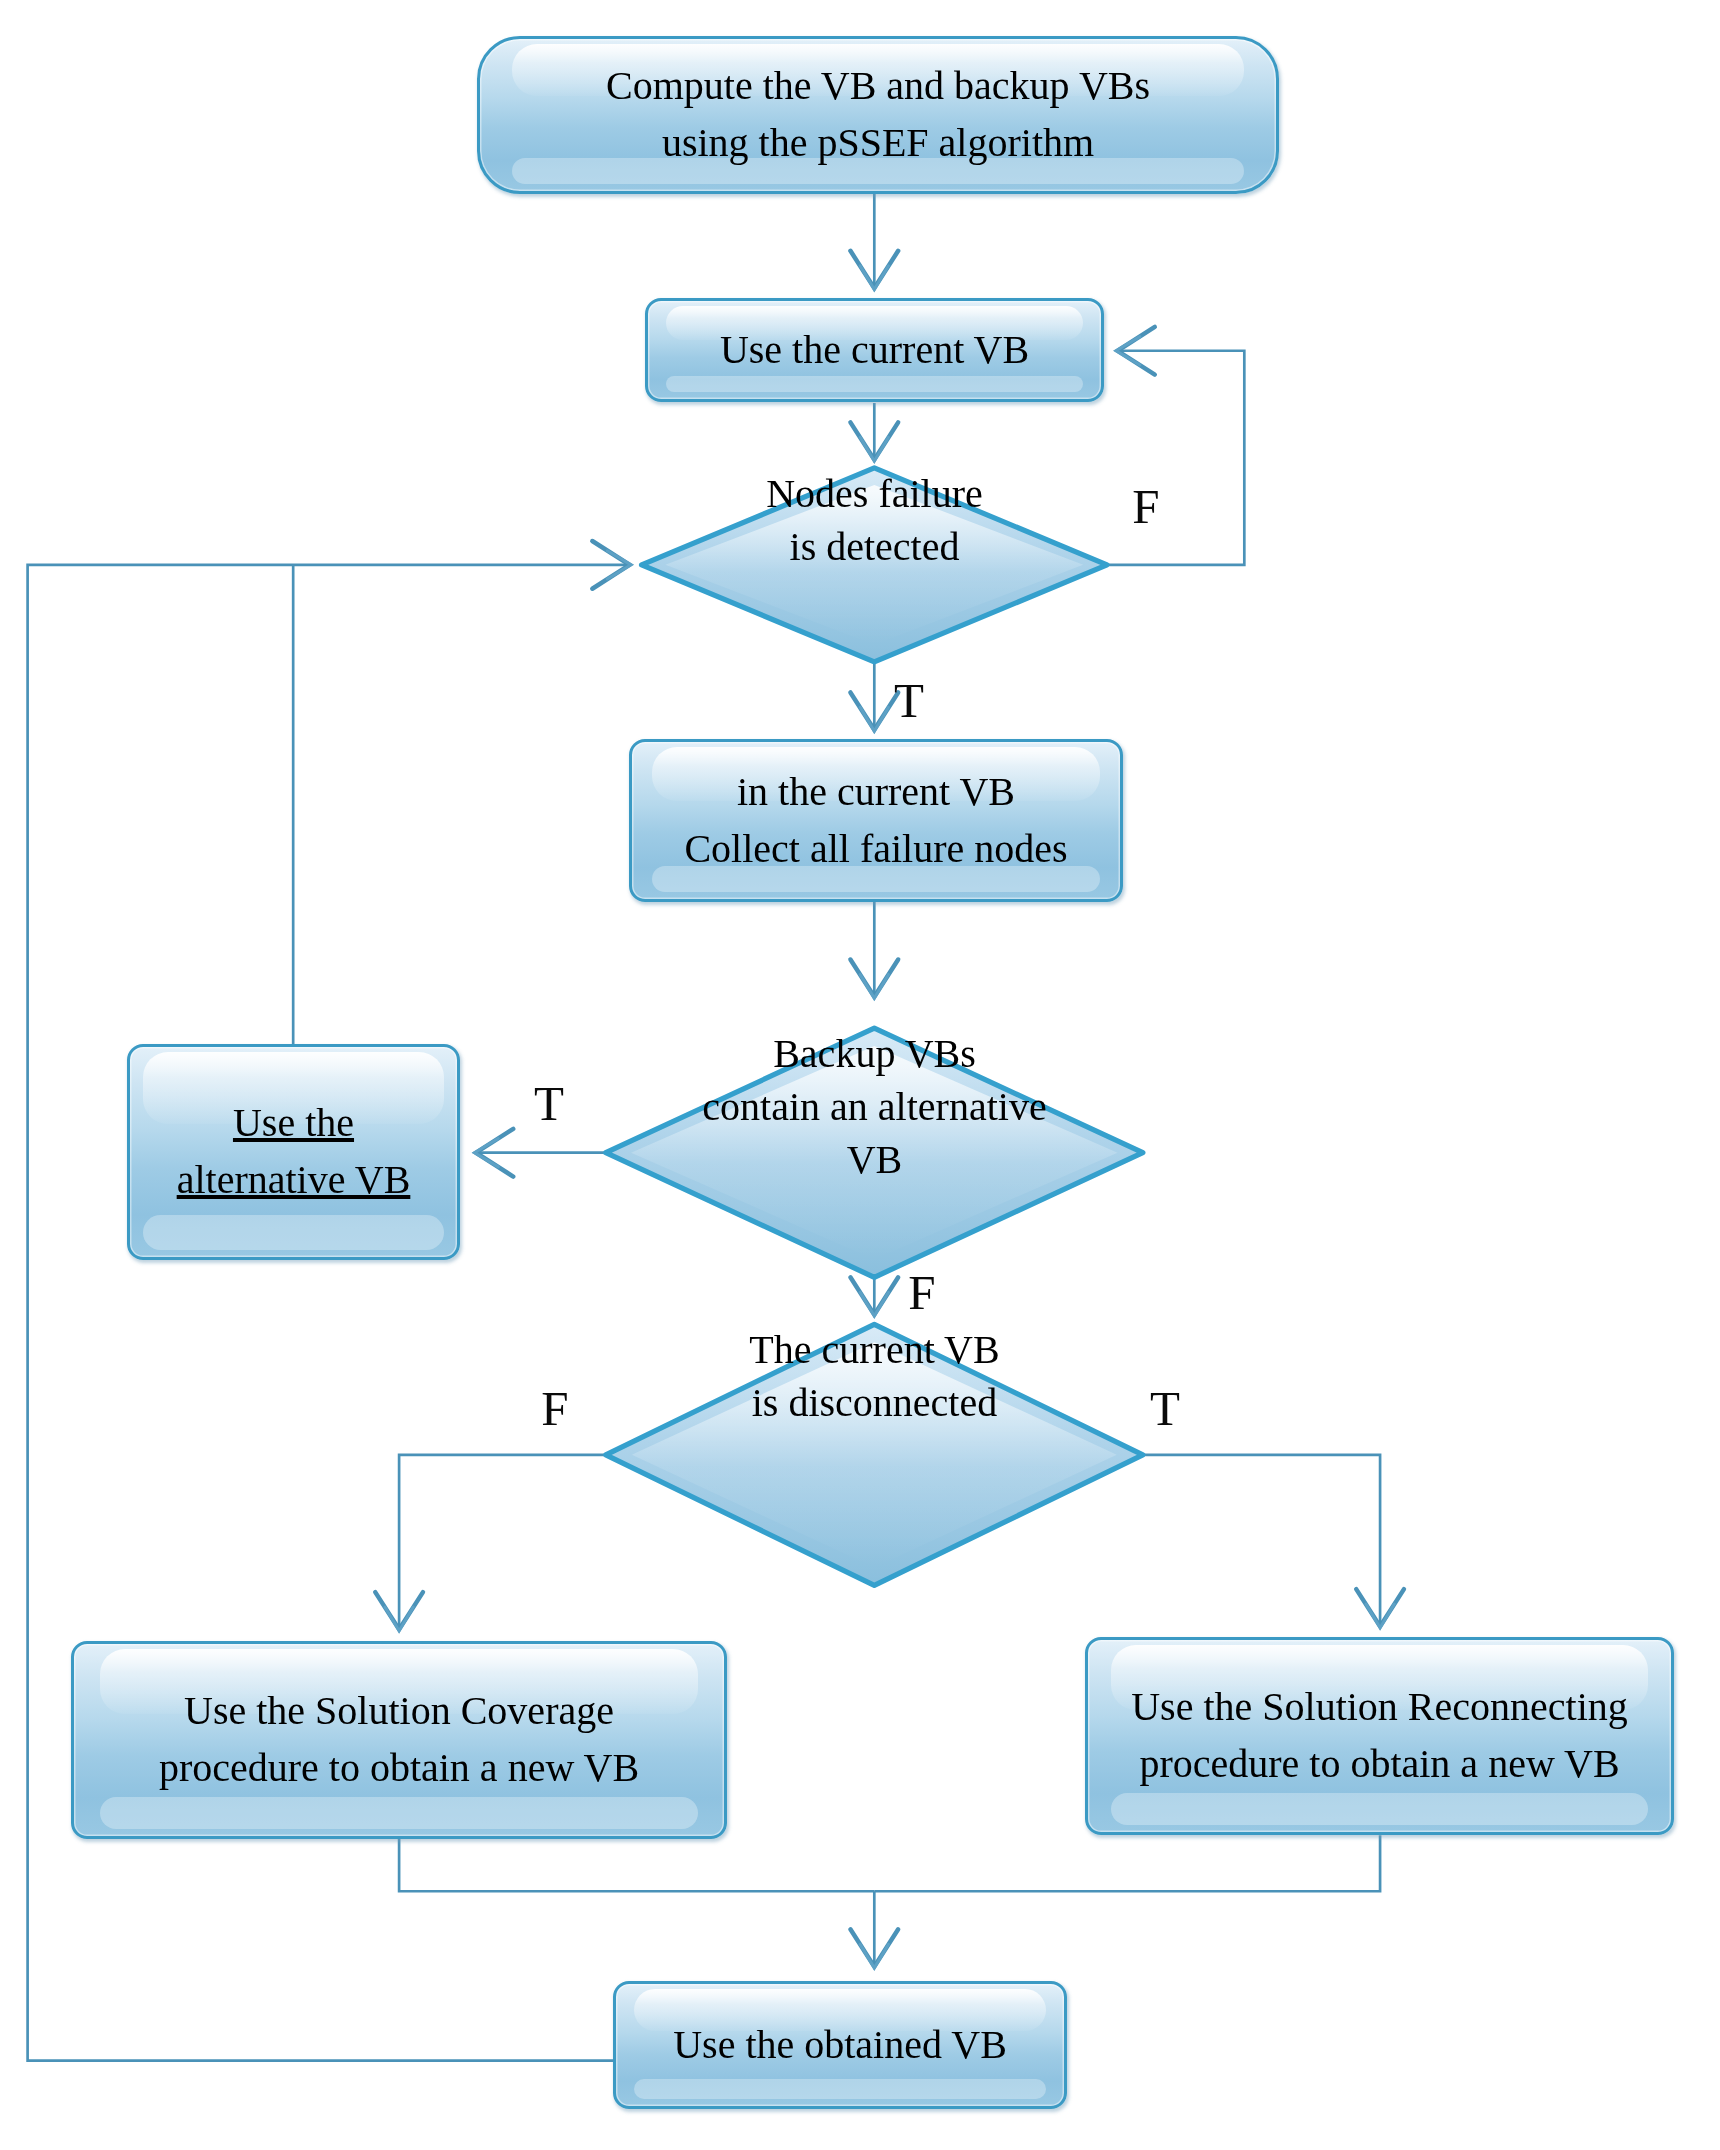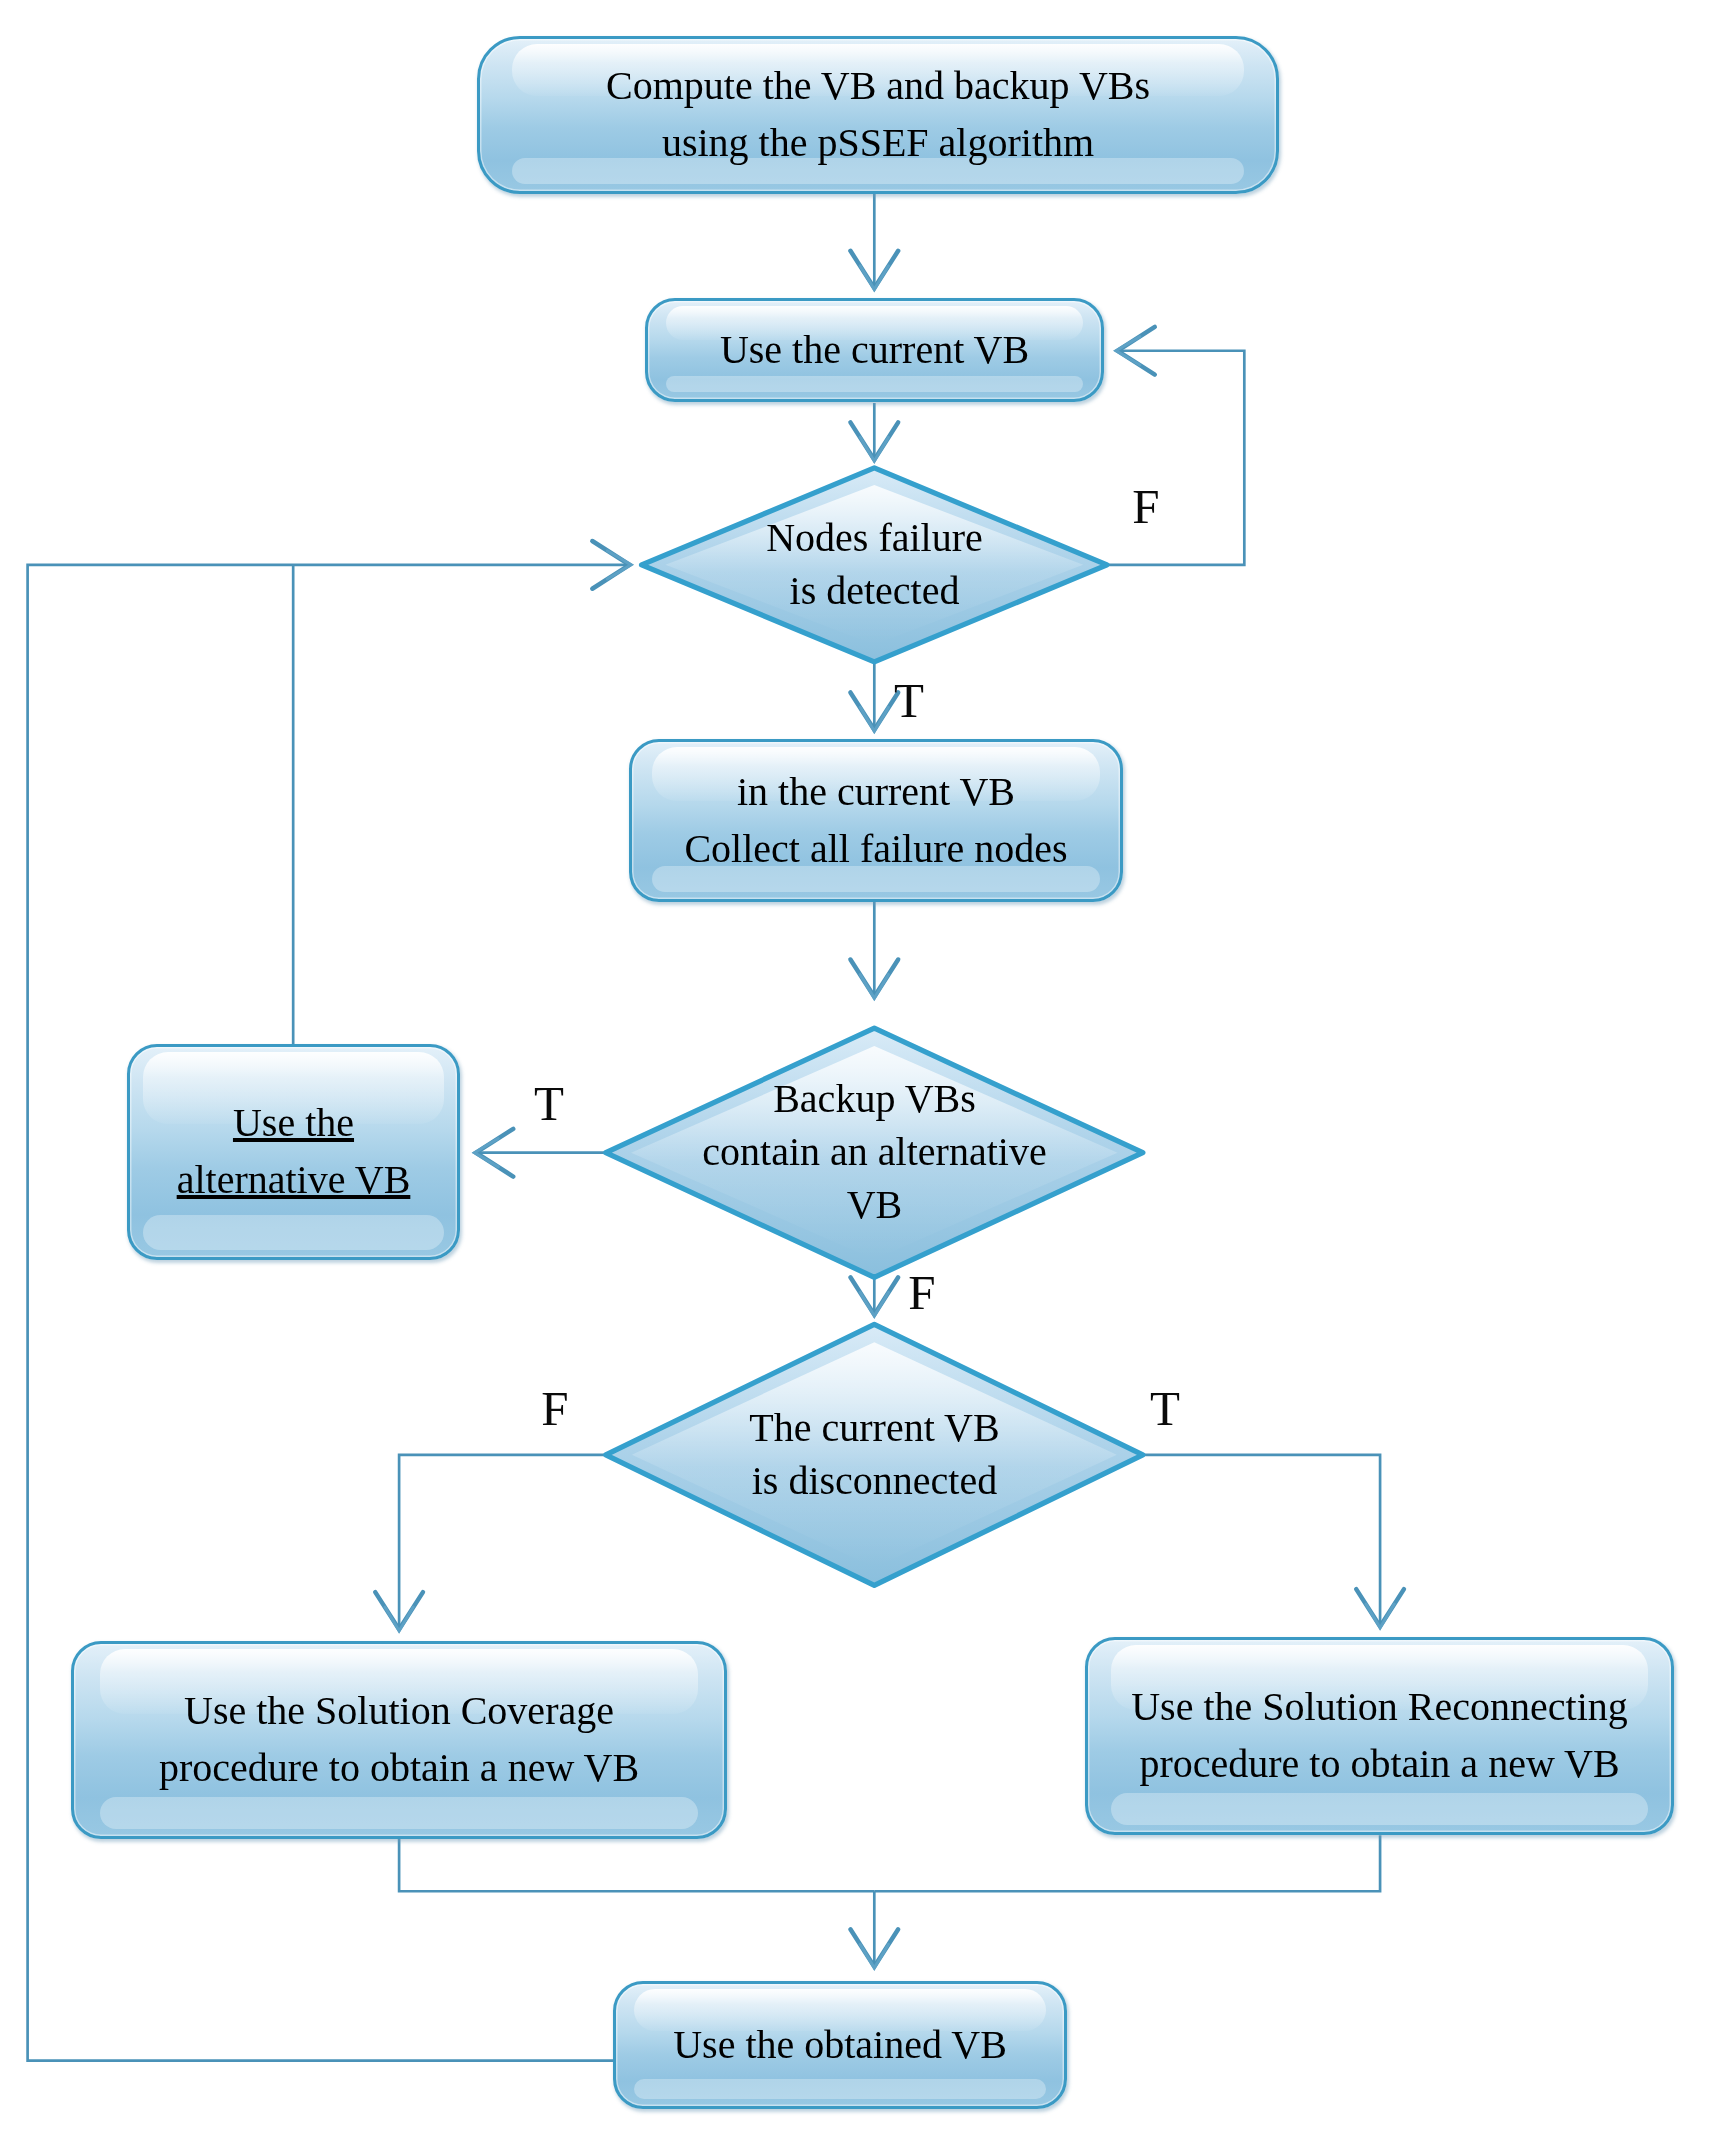--- a/index.html
+++ b/index.html
@@ -8,42 +8,42 @@
     width:1721px;height:2151px;
     background:#ffffff;
     font-family:"Liberation Serif","DejaVu Serif",serif;
     overflow:hidden;
   }
   #connector-layer{position:absolute;left:0;top:0;width:100%;height:100%;}
   .box{
     position:absolute;
     box-sizing:border-box;
     border:3px solid #3b9ac4;
-    border-radius:30px;
+    border-radius:16px;
     background:linear-gradient(180deg,#e3f0f9 0%,#cfe5f3 16%,#b5d8ec 40%,#9ecbe5 58%,#8fc2e0 80%,#98c8e3 100%);
     box-shadow:1.5px 2.2px 3.7px rgba(110,155,185,.45), inset 0 0 0 1.5px rgba(255,255,255,.45);
     display:flex;flex-direction:column;align-items:center;justify-content:center;
     text-align:center;color:#000;
   }
   .box::before{
     content:"";position:absolute;left:4%;right:4%;top:5.2px;height:34%;
     border-radius:25px;
     background:linear-gradient(180deg,rgba(255,255,255,.95) 0%,rgba(255,255,255,.45) 35%,rgba(255,255,255,.06) 100%);
     pointer-events:none;
   }
   .box::after{
     content:"";position:absolute;left:4%;right:4%;bottom:6.7px;height:17%;
     border-radius:19.4px;
     background:rgba(255,255,255,.30);
     pointer-events:none;
   }
   .box .line{position:relative;z-index:2;display:block;font-size:40px;line-height:1.42;white-space:nowrap;}
   .box--start{border-radius:43px;}
   .dtext{
-    position:absolute;display:flex;flex-direction:column;align-items:center;justify-content:center;
+    position:absolute;display:flex;flex-direction:column;align-items:center;justify-content:flex-start;
     text-align:center;color:#000;pointer-events:none;
   }
   .dtext .line{display:block;font-size:40px;line-height:1.32;white-space:nowrap;}
   .elabel{
     position:absolute;transform:translate(-50%,-50%);
     font-size:49px;color:#0a0a0a;line-height:1;
   }
 </style>
 </head>
 <body>

